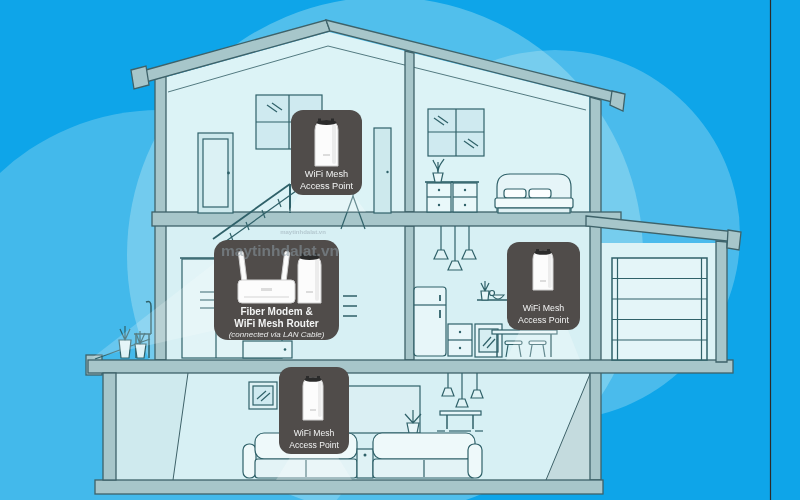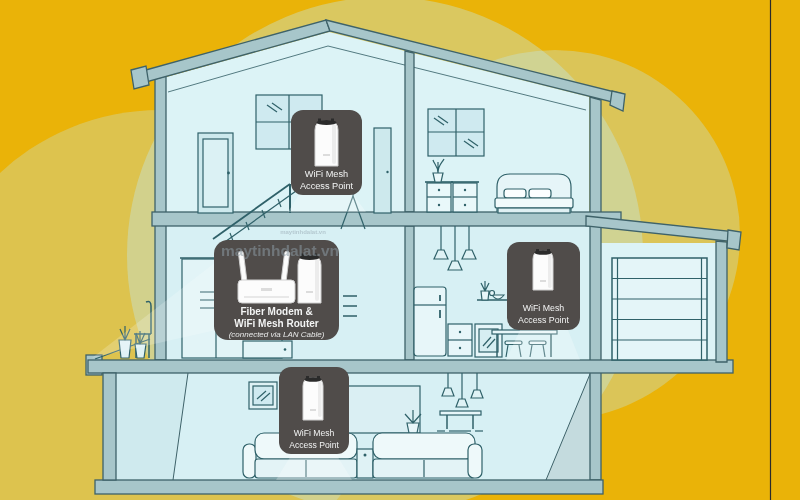--- a/index.html
+++ b/index.html
@@ -1,16 +1,16 @@
 <!DOCTYPE html>
 <html><head>
 <meta charset="utf-8">
 <style>
   html,body{margin:0;padding:0;background:#ffffff;}
-  #stage{position:relative;width:800px;height:500px;background:#eab308;overflow:hidden;
+  #stage{position:relative;width:800px;height:500px;background:#0ea5e9;overflow:hidden;
          font-family:"Liberation Sans", sans-serif;}
   svg{position:absolute;left:0;top:0;}
   text{font-family:"Liberation Sans", sans-serif;}
 </style>
 </head>
 <body>
 
 <div id="stage">
 <svg width="800" height="500" viewBox="0 0 800 500">
 

